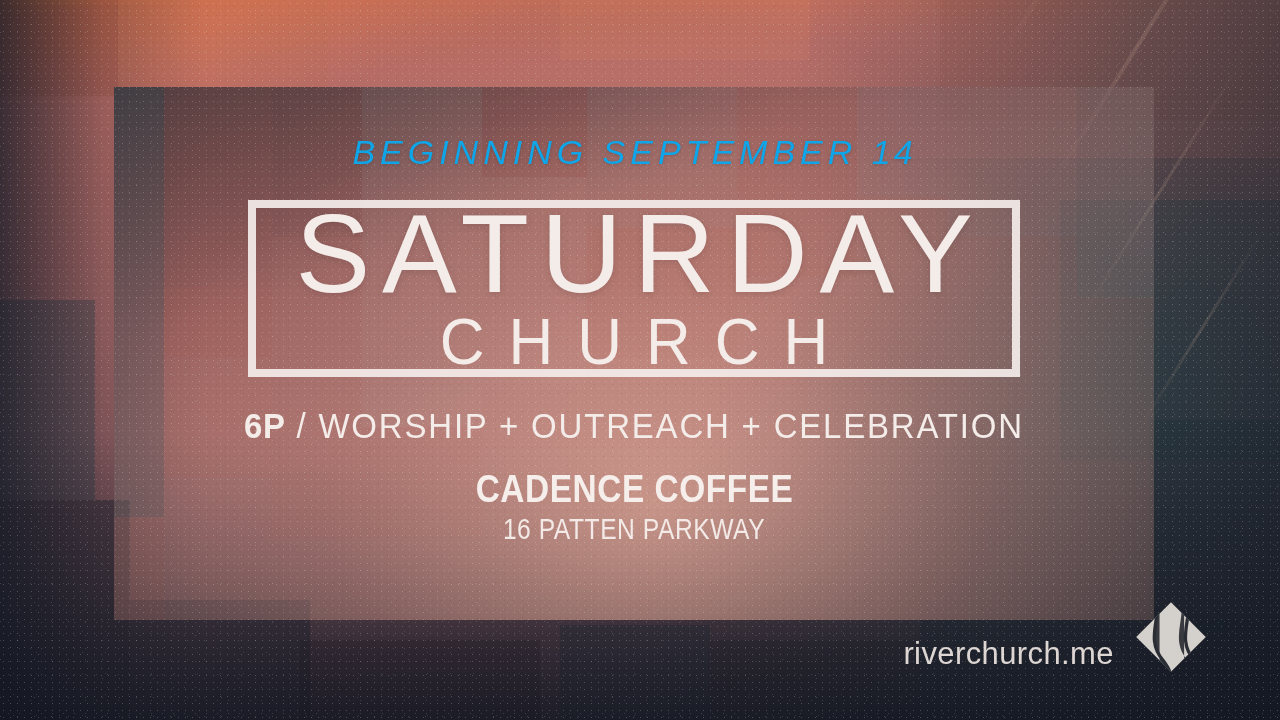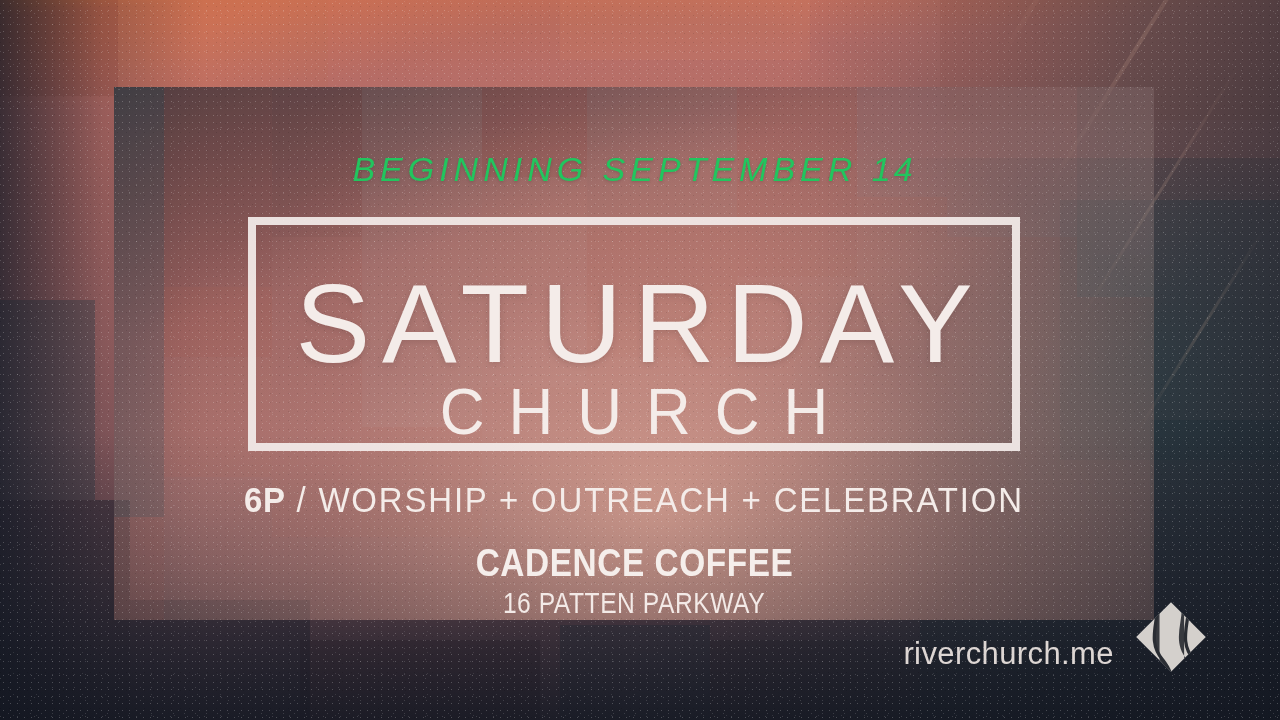--- a/index.html
+++ b/index.html
@@ -93,37 +93,37 @@
   .panel-mosaic b { position:absolute; display:block; }
 
   
   #content {
     position:absolute; left:114px; top:87px; width:1040px; height:533px;
     display:flex; flex-direction:column; align-items:center;
     color:#f2e9e6;
   }
 
   .kicker {
-    margin-top:63px;
+    margin-top:46px;
     font-size:34px;
     font-weight:300;
     font-style:italic;
     letter-spacing:5px;
-    color:#22c55e;
+    color:#0ea5e9;
     white-space:nowrap;
     text-shadow:0 1px 3px rgba(60,40,40,.25);
   }
   .kicker .day { font-weight:500; font-style:italic; letter-spacing:3px; }
 
   .framebox {
     margin-top:28px;
-    width:772px; height:243px;
+    width:772px; height:177px;
     border:8px solid rgba(243,236,233,.93);
     display:flex; flex-direction:column;
-    align-items:center; justify-content:flex-end;
+    align-items:center; justify-content:flex-start;
   }
   .title-main {
     font-size:112px;
     font-weight:400;
     letter-spacing:12px;
     line-height:.92;
     color:#f4ece9;
     text-indent:12px;
     margin-top:-6px;
     text-shadow:0 2px 6px rgba(70,45,45,.18);

